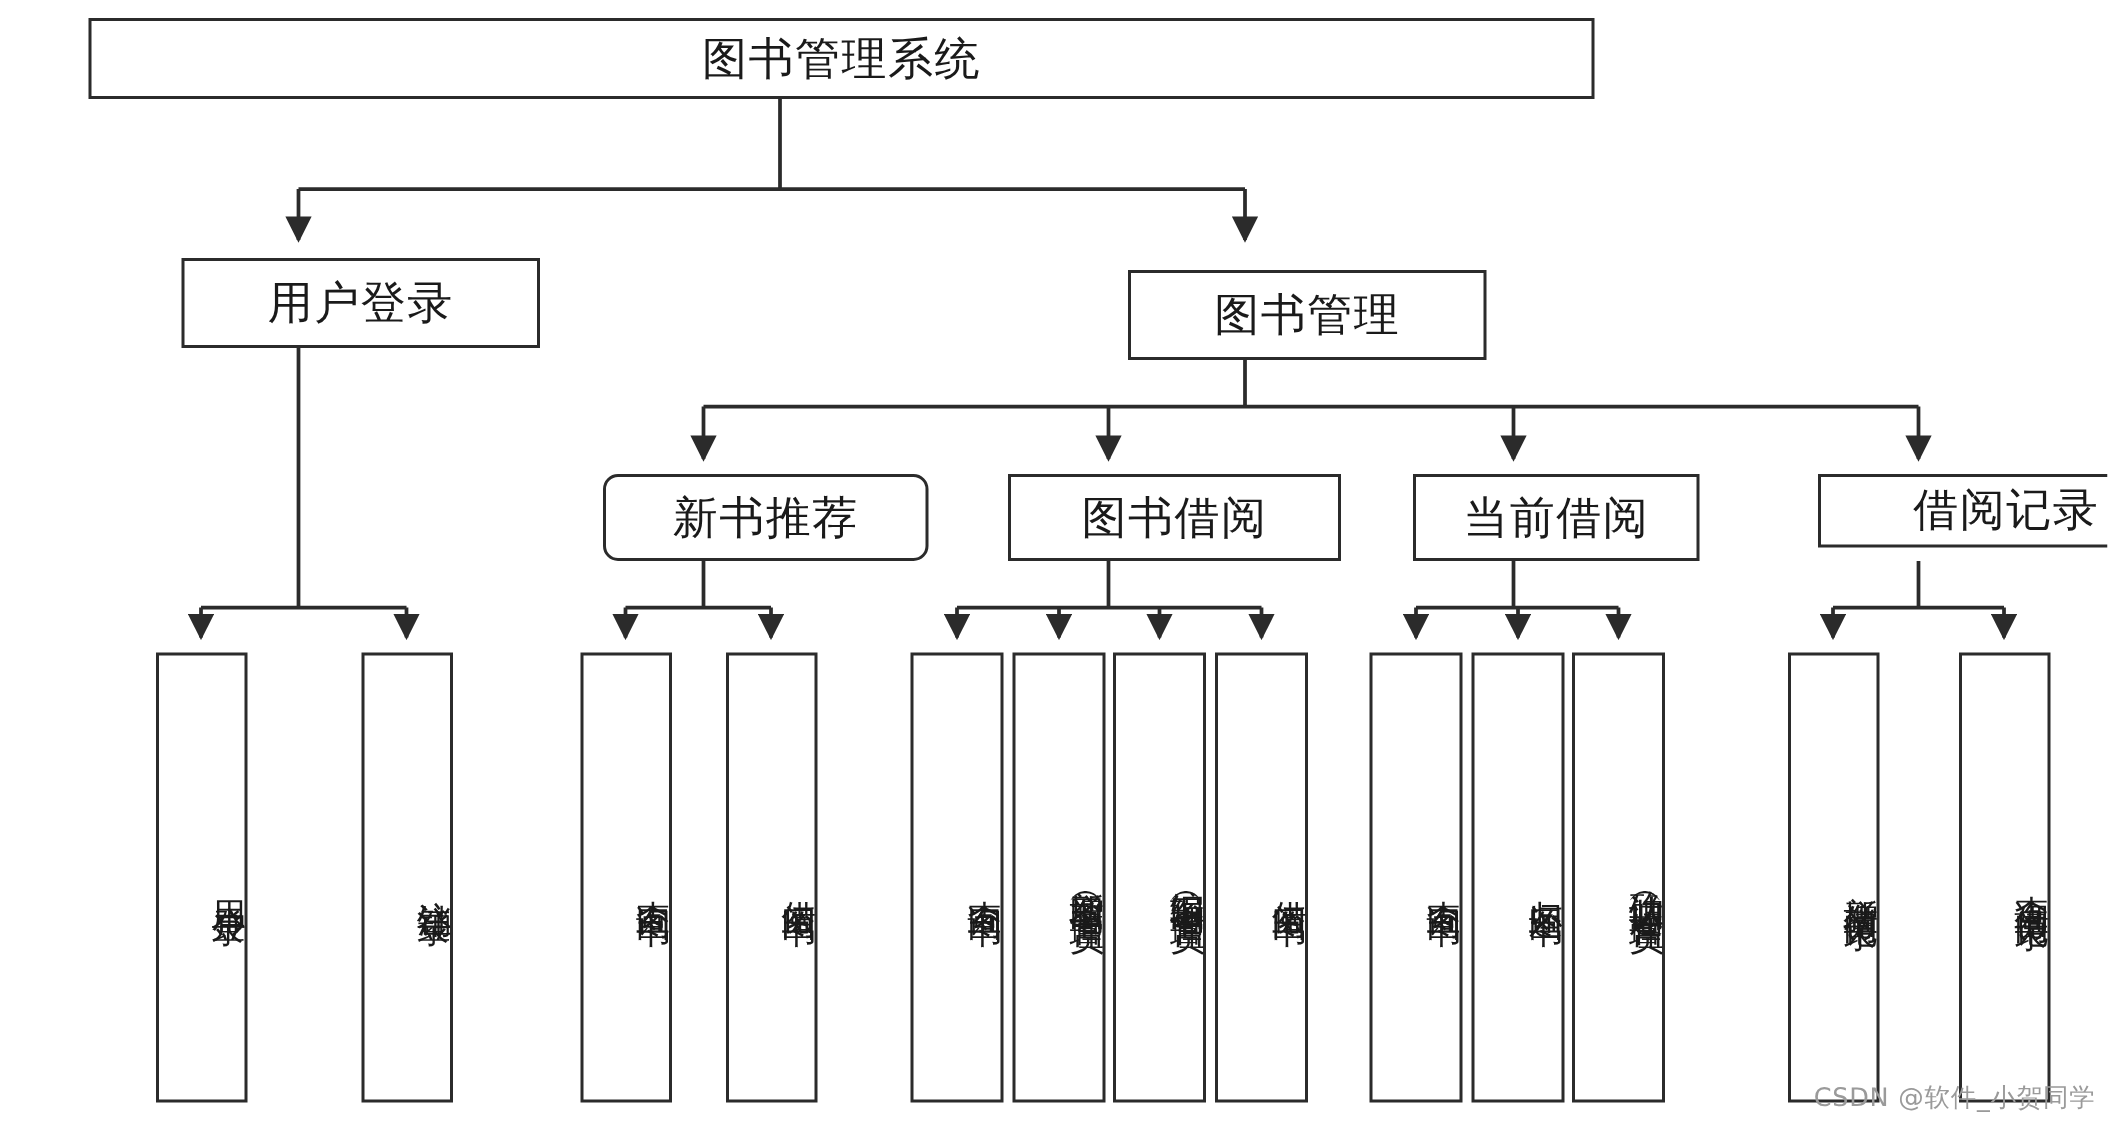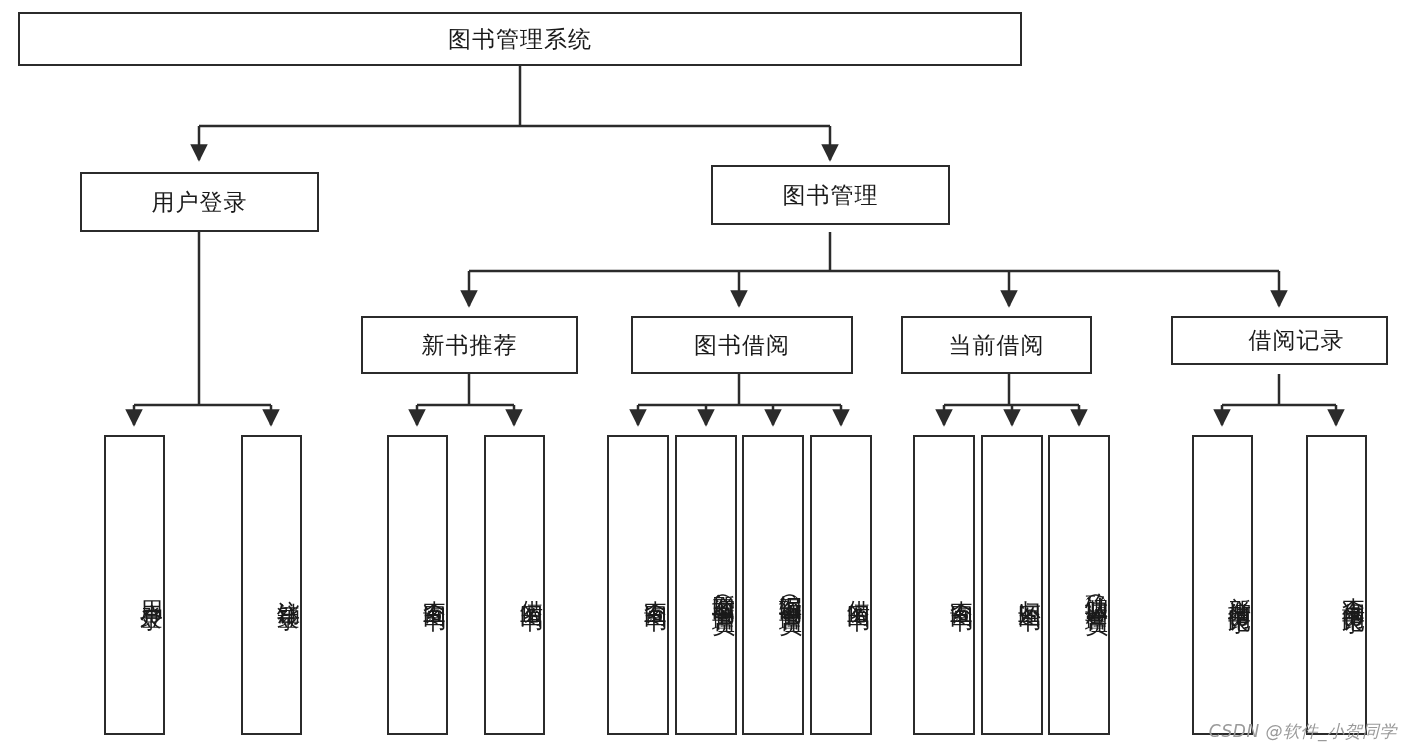--- a/index.html
+++ b/index.html
@@ -28,22 +28,23 @@
     position: absolute;
     box-sizing: border-box;
     border: 2.5px solid #2b2b2b;
     background: #ffffff;
     display: flex;
     align-items: center;
     justify-content: center;
     color: #1a1a1a;
   }
   .node.horiz {
-    font-size: 23px;
+    font-size: 30px;
     letter-spacing: 1px;
+    margin-left: 41px;
   }
   .node.vert {
     writing-mode: vertical-rl;
     text-orientation: upright;
     font-size: 23px;
     letter-spacing: 3px;
     padding-top: 6px;
     align-items: flex-start;
     justify-content: center;
     line-height: 1;
@@ -55,21 +56,20 @@
   }
   #watermark {
     position: absolute;
     right: 8px;
     bottom: 4px;
     font-size: 17px;
     color: #9a9a9a;
     letter-spacing: 0.5px;
     white-space: nowrap;
     pointer-events: none;
-    font-style: italic;
   }
 </style>
 </head>
 <body>
 
 <div id="canvas">
 
   <svg id="edges" viewBox="0 0 1405 747" xmlns="http://www.w3.org/2000/svg">
     <defs>
       <marker id="arrow" viewBox="0 0 10 10" refX="9" refY="5" markerWidth="7" markerHeight="7" orient="auto-start-reverse">
@@ -120,25 +120,25 @@
     </g>
   </svg>
 
   <div class="node horiz" style="left:18px; top:12px; width:1004px; height:54px;">
     <span>图书管理系统</span>
   </div>
 
   <div class="node horiz" style="left:80px; top:172px; width:239px; height:60px;">
     <span>用户登录</span>
   </div>
-  <div class="node horiz" style="left:711px; top:165px; width:239px; height:60px;">
+  <div class="node horiz" style="left:711px; top:180px; width:239px; height:60px;">
     <span>图书管理</span>
   </div>
 
-  <div class="node horiz" style="left:361px; top:316px; width:217px; height:58px;">
+  <div class="node horiz" style="left:361px; top:316px; width:217px; height:58px;border-radius:10px;">
     <span>新书推荐</span>
   </div>
   <div class="node horiz" style="left:631px; top:316px; width:222px; height:58px;">
     <span>图书借阅</span>
   </div>
   <div class="node horiz" style="left:901px; top:316px; width:191px; height:58px;">
     <span>当前借阅</span>
   </div>
   <div class="node horiz" style="left:1171px; top:316px; width:217px; height:49px;padding-left:34px;">
     <span>借阅记录</span>

